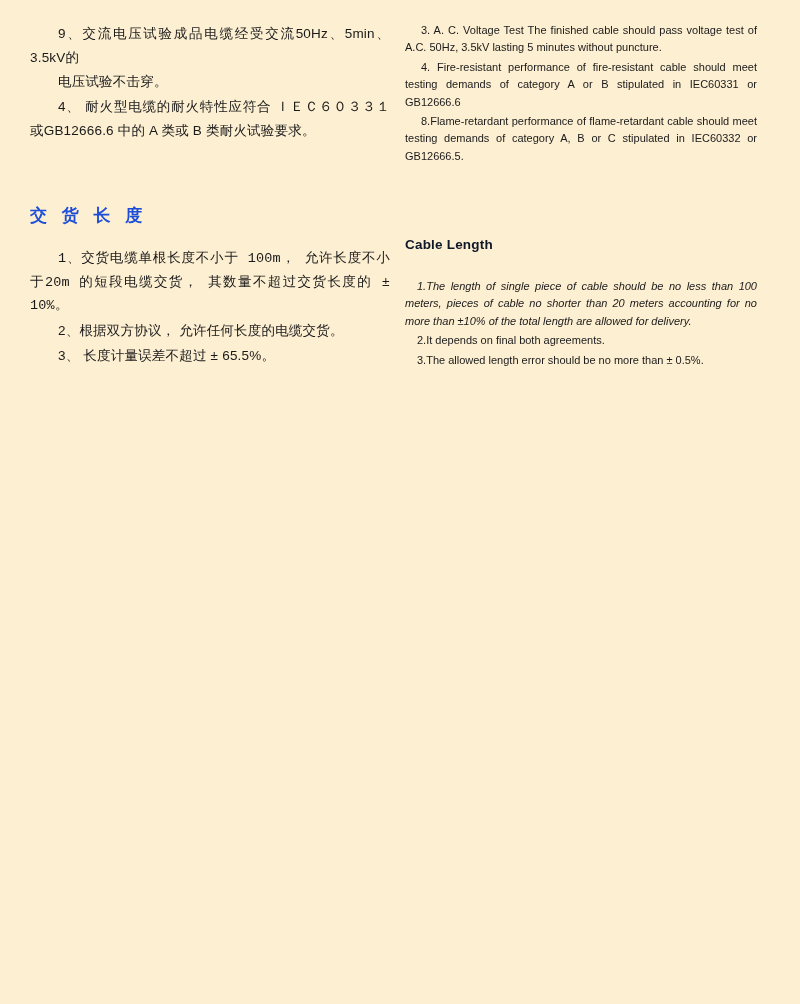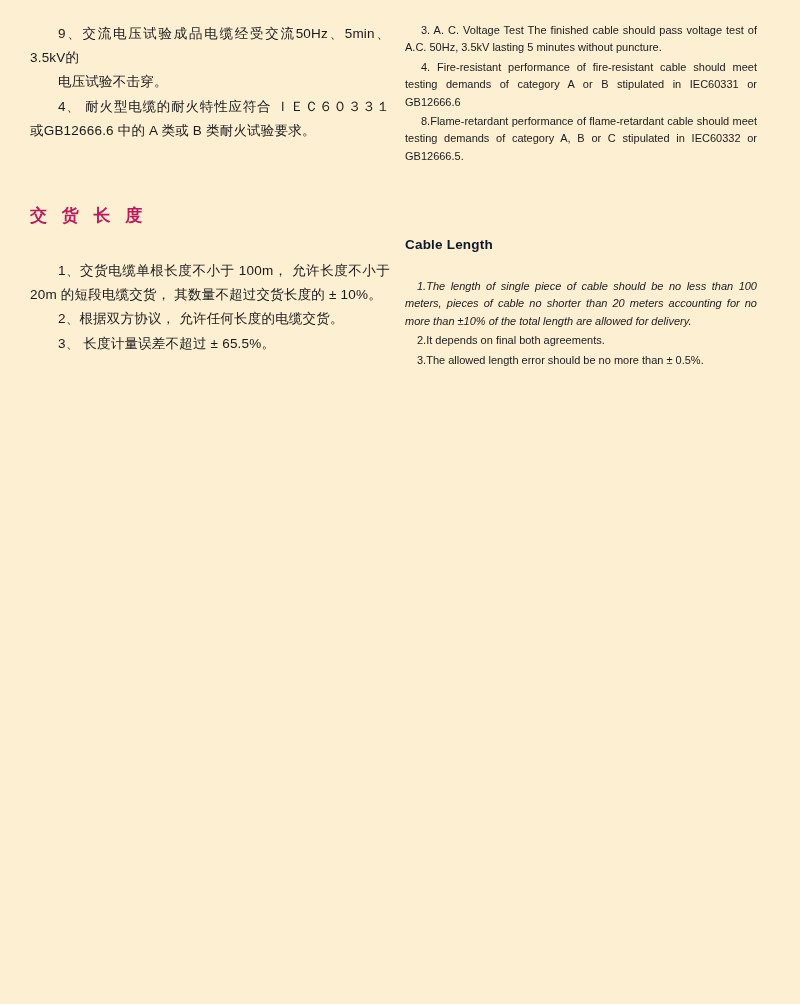--- a/index.html
+++ b/index.html
@@ -53,41 +53,42 @@
     margin: 0 16px 2px 0;
   }
   .en-p.indent {
     text-indent: 16px;
   }
   .en-p.indent2 {
     text-indent: 12px;
   }
   
   .zh-heading {
-    color: #be185d;
+    color: #1d4ed8;
     font-size: 17px;
     font-weight: bold;
     letter-spacing: 5px;
     margin: 0;
   }
   .en-heading {
     color: #0f172a;
     font-size: 13.5px;
     font-weight: bold;
     margin: 0;
     letter-spacing: 0.2px;
   }
   .block-gap-zh {
     margin-top: 62px;
   }
   .block-gap-en {
     margin-top: 72px;
   }
   .para-after-head-zh {
-    margin-top: 32px;
+    margin-top: 20px;
+    font-family: Liberation Mono, monospace;
   }
   .para-after-head-en {
     margin-top: 26px;
     font-style: italic;
   }
 </style>
 </head>
 <body>
 
 <div class="page">

